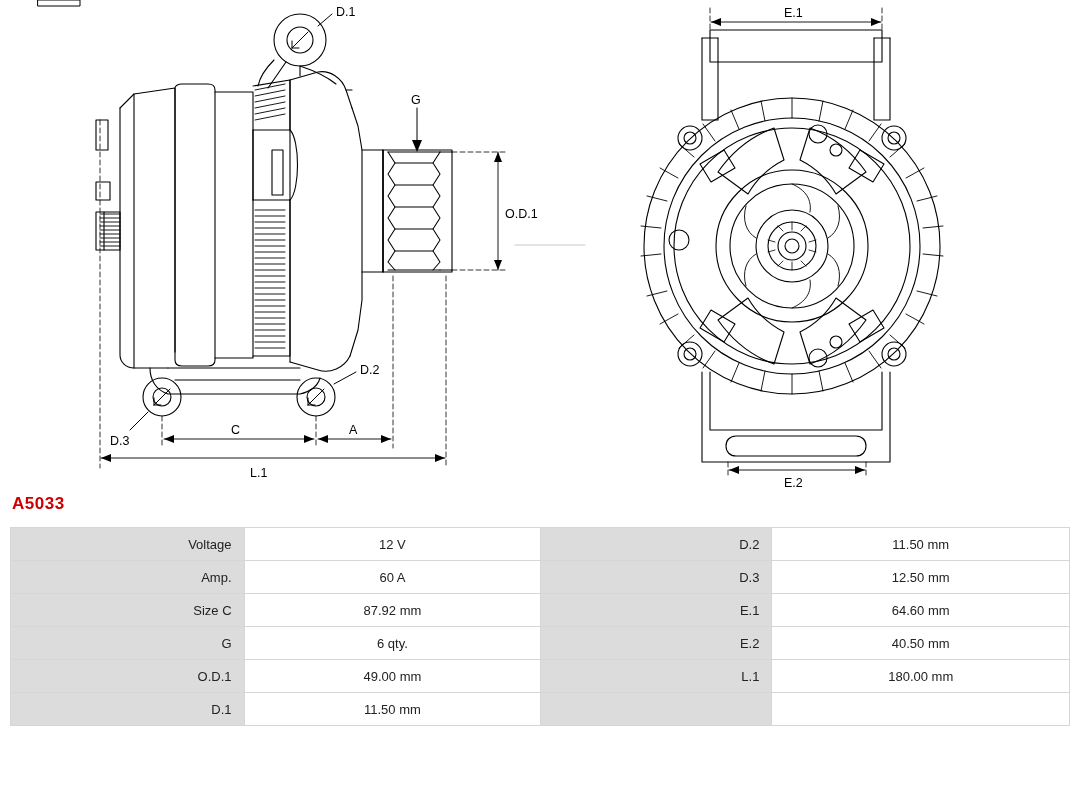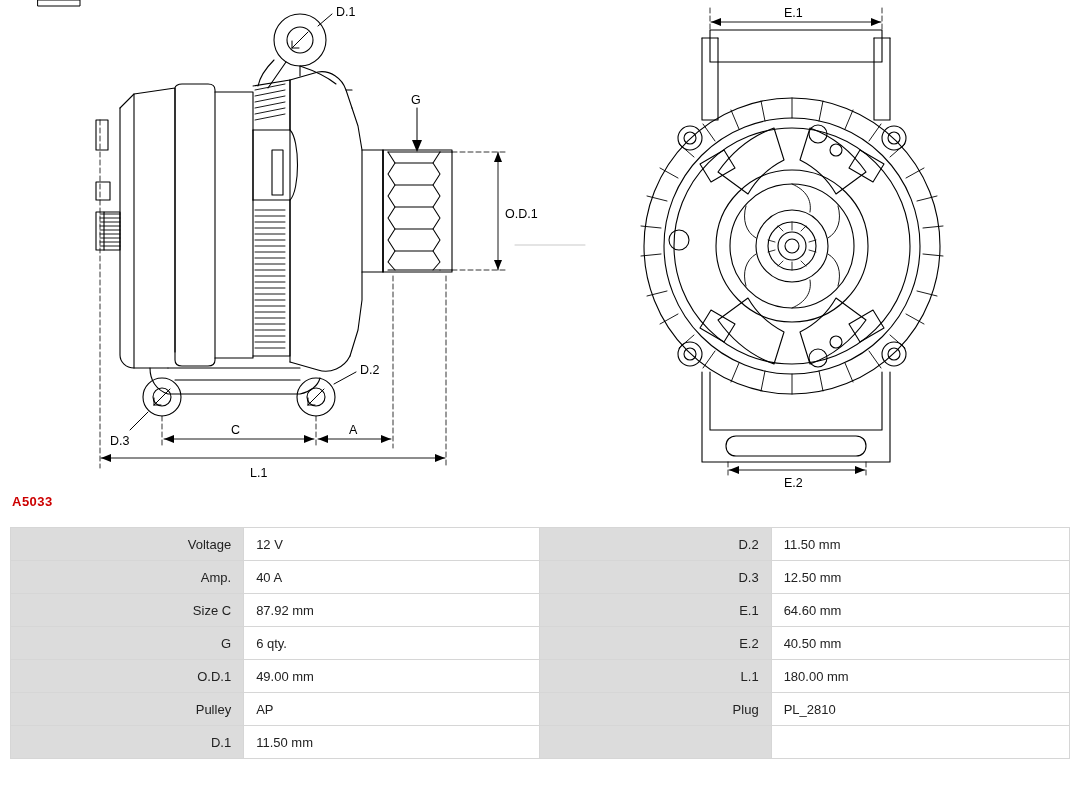--- a/index.html
+++ b/index.html
@@ -25,21 +25,21 @@
     position: absolute;
     left: 0;
     top: 0;
     width: 1080px;
     height: 495px;
   }
   .part-number {
     position: absolute;
     left: 12px;
     top: 494px;
-    font-size: 13px;
+    font-size: 17px;
     font-weight: bold;
     color: #cc0000;
     letter-spacing: 0.5px;
   }
   table.spec {
     position: absolute;
     left: 10px;
     top: 527px;
     width: 1060px;
     border-collapse: collapse;
@@ -53,21 +53,21 @@
   }
   td.label {
     background: #dcdcdc;
     text-align: right;
     width: 228px;
     color: #222;
     margin-top: 46px;
   }
   td.value {
     background: #ffffff;
-    text-align: left;
+    text-align: center;
     width: 300px;
     color: #222;
   }
   td.empty {
     background: #ffffff;
     border: 1px solid #d6d6d6;
   }
   td.label.empty-label {
     background: #dcdcdc;
   }
@@ -292,21 +292,21 @@
   <table class="spec">
     <tbody>
       <tr>
         <td class="label">Voltage</td>
         <td class="value">12 V</td>
         <td class="label">D.2</td>
         <td class="value">11.50 mm</td>
       </tr>
       <tr>
         <td class="label">Amp.</td>
-        <td class="value">40 A</td>
+        <td class="value">60 A</td>
         <td class="label">D.3</td>
         <td class="value">12.50 mm</td>
       </tr>
       <tr>
         <td class="label">Size C</td>
         <td class="value">87.92 mm</td>
         <td class="label">E.1</td>
         <td class="value">64.60 mm</td>
       </tr>
       <tr>
@@ -315,26 +315,20 @@
         <td class="label">E.2</td>
         <td class="value">40.50 mm</td>
       </tr>
       <tr>
         <td class="label">O.D.1</td>
         <td class="value">49.00 mm</td>
         <td class="label">L.1</td>
         <td class="value">180.00 mm</td>
       </tr>
       <tr>
-        <td class="label">Pulley</td>
-        <td class="value">AP</td>
-        <td class="label">Plug</td>
-        <td class="value">PL_2810</td>
-      </tr>
-      <tr>
         <td class="label">D.1</td>
         <td class="value">11.50 mm</td>
         <td class="label empty-label"></td>
         <td class="empty"></td>
       </tr>
     </tbody>
   </table>
 
 </div>
 

